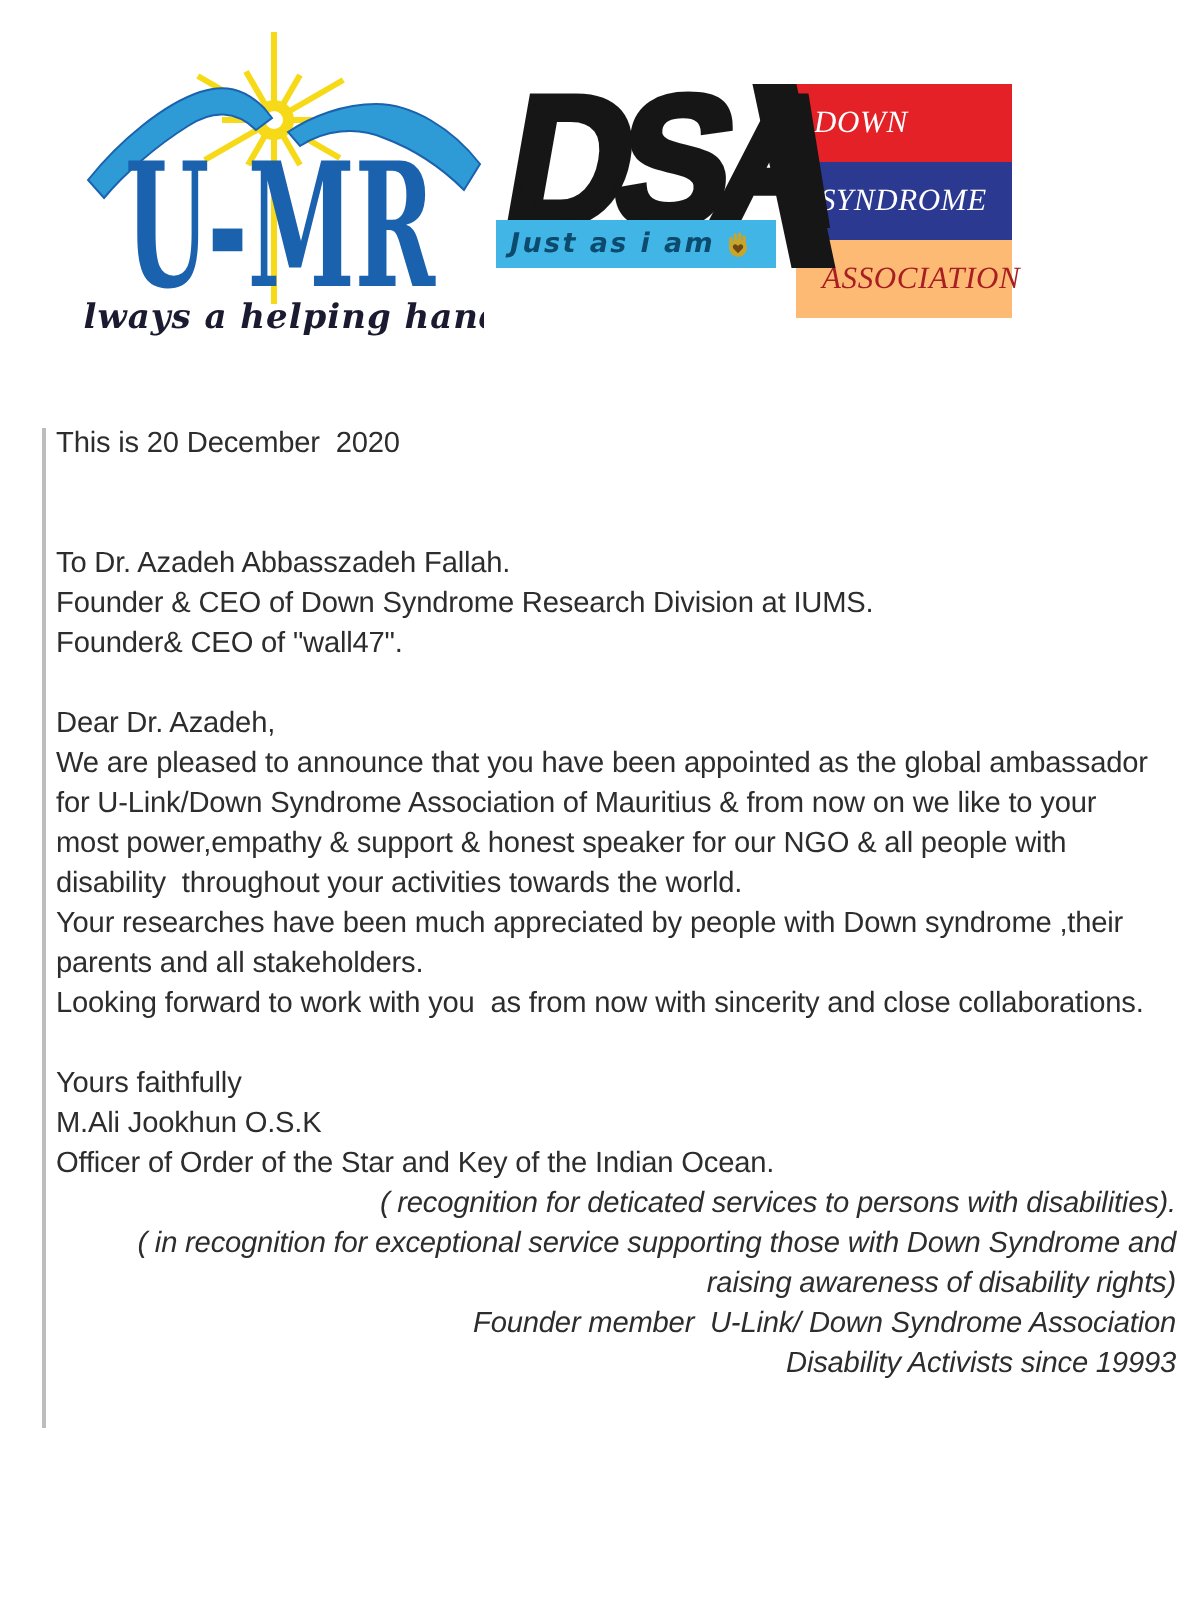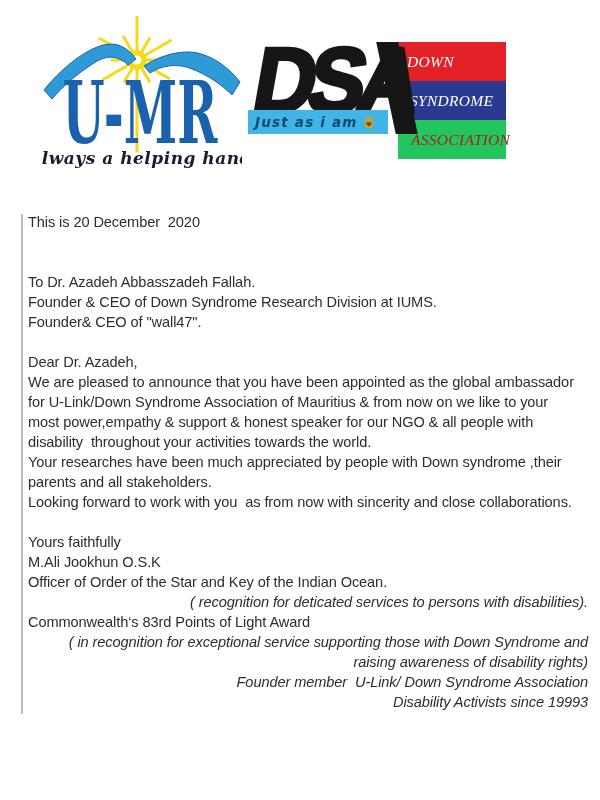--- a/index.html
+++ b/index.html
@@ -72,21 +72,21 @@
 </div>
 
 <div class="dsa">
   <div class="dsa-stripes" id="dsa-stripes">
       <div class="stripe s0" style="background: rgb(227, 33, 38); color: rgb(255, 255, 255);">
         <span>DOWN</span>
       </div>
       <div class="stripe s1" style="background: rgb(43, 57, 144); color: rgb(255, 255, 255);">
         <span>SYNDROME</span>
       </div>
-      <div class="stripe s2" style="background: #22c55e; color: rgb(168, 30, 34);">
+      <div class="stripe s2" style="background: #fdba74; color: rgb(168, 30, 34);">
         <span>ASSOCIATION</span>
       </div>
     </div>
   <div class="dsa-leg"></div>
   <svg class="dsa-acr" width="175" height="92" viewBox="0 0 175 92">
     <text x="14" y="70" font-family="'Liberation Sans', sans-serif" font-weight="bold" font-size="92" fill="var(--dsaInk)" stroke="var(--dsaInk)" stroke-width="4" letter-spacing="-8" textLength="158" lengthAdjust="spacingAndGlyphs" transform="skewX(-10)">DSA</text>
   </svg>
   <div class="dsa-bar">
     <span class="tg">Just as i am</span>
     <svg width="12" height="15" viewBox="0 0 12 15">
@@ -117,18 +117,17 @@
     <div class="ln">most power,empathy &amp; support &amp; honest speaker for our NGO &amp; all people with</div>
     <div class="ln">disability  throughout your activities towards the world.</div>
     <div class="ln">Your researches have been much appreciated by people with Down syndrome ,their</div>
     <div class="ln">parents and all stakeholders.</div>
     <div class="ln">Looking forward to work with you  as from now with sincerity and close collaborations.</div>
     <div class="ln">&nbsp;</div>
     <div class="ln">Yours faithfully</div>
     <div class="ln">M.Ali Jookhun O.S.K</div>
     <div class="ln">Officer of Order of the Star and Key of the Indian Ocean.</div>
     <div class="ln it">( recognition for deticated services to persons with disabilities).</div>
-    <div class="ln">Commonwealth‘s 83rd Points of Light Award</div>
     <div class="ln it">( in recognition for exceptional service supporting those with Down Syndrome and</div>
     <div class="ln it">raising awareness of disability rights)</div>
     <div class="ln it">Founder member  U-Link/ Down Syndrome Association</div>
     <div class="ln it">Disability Activists since 19993</div>
   </div>
 
 </body></html>

